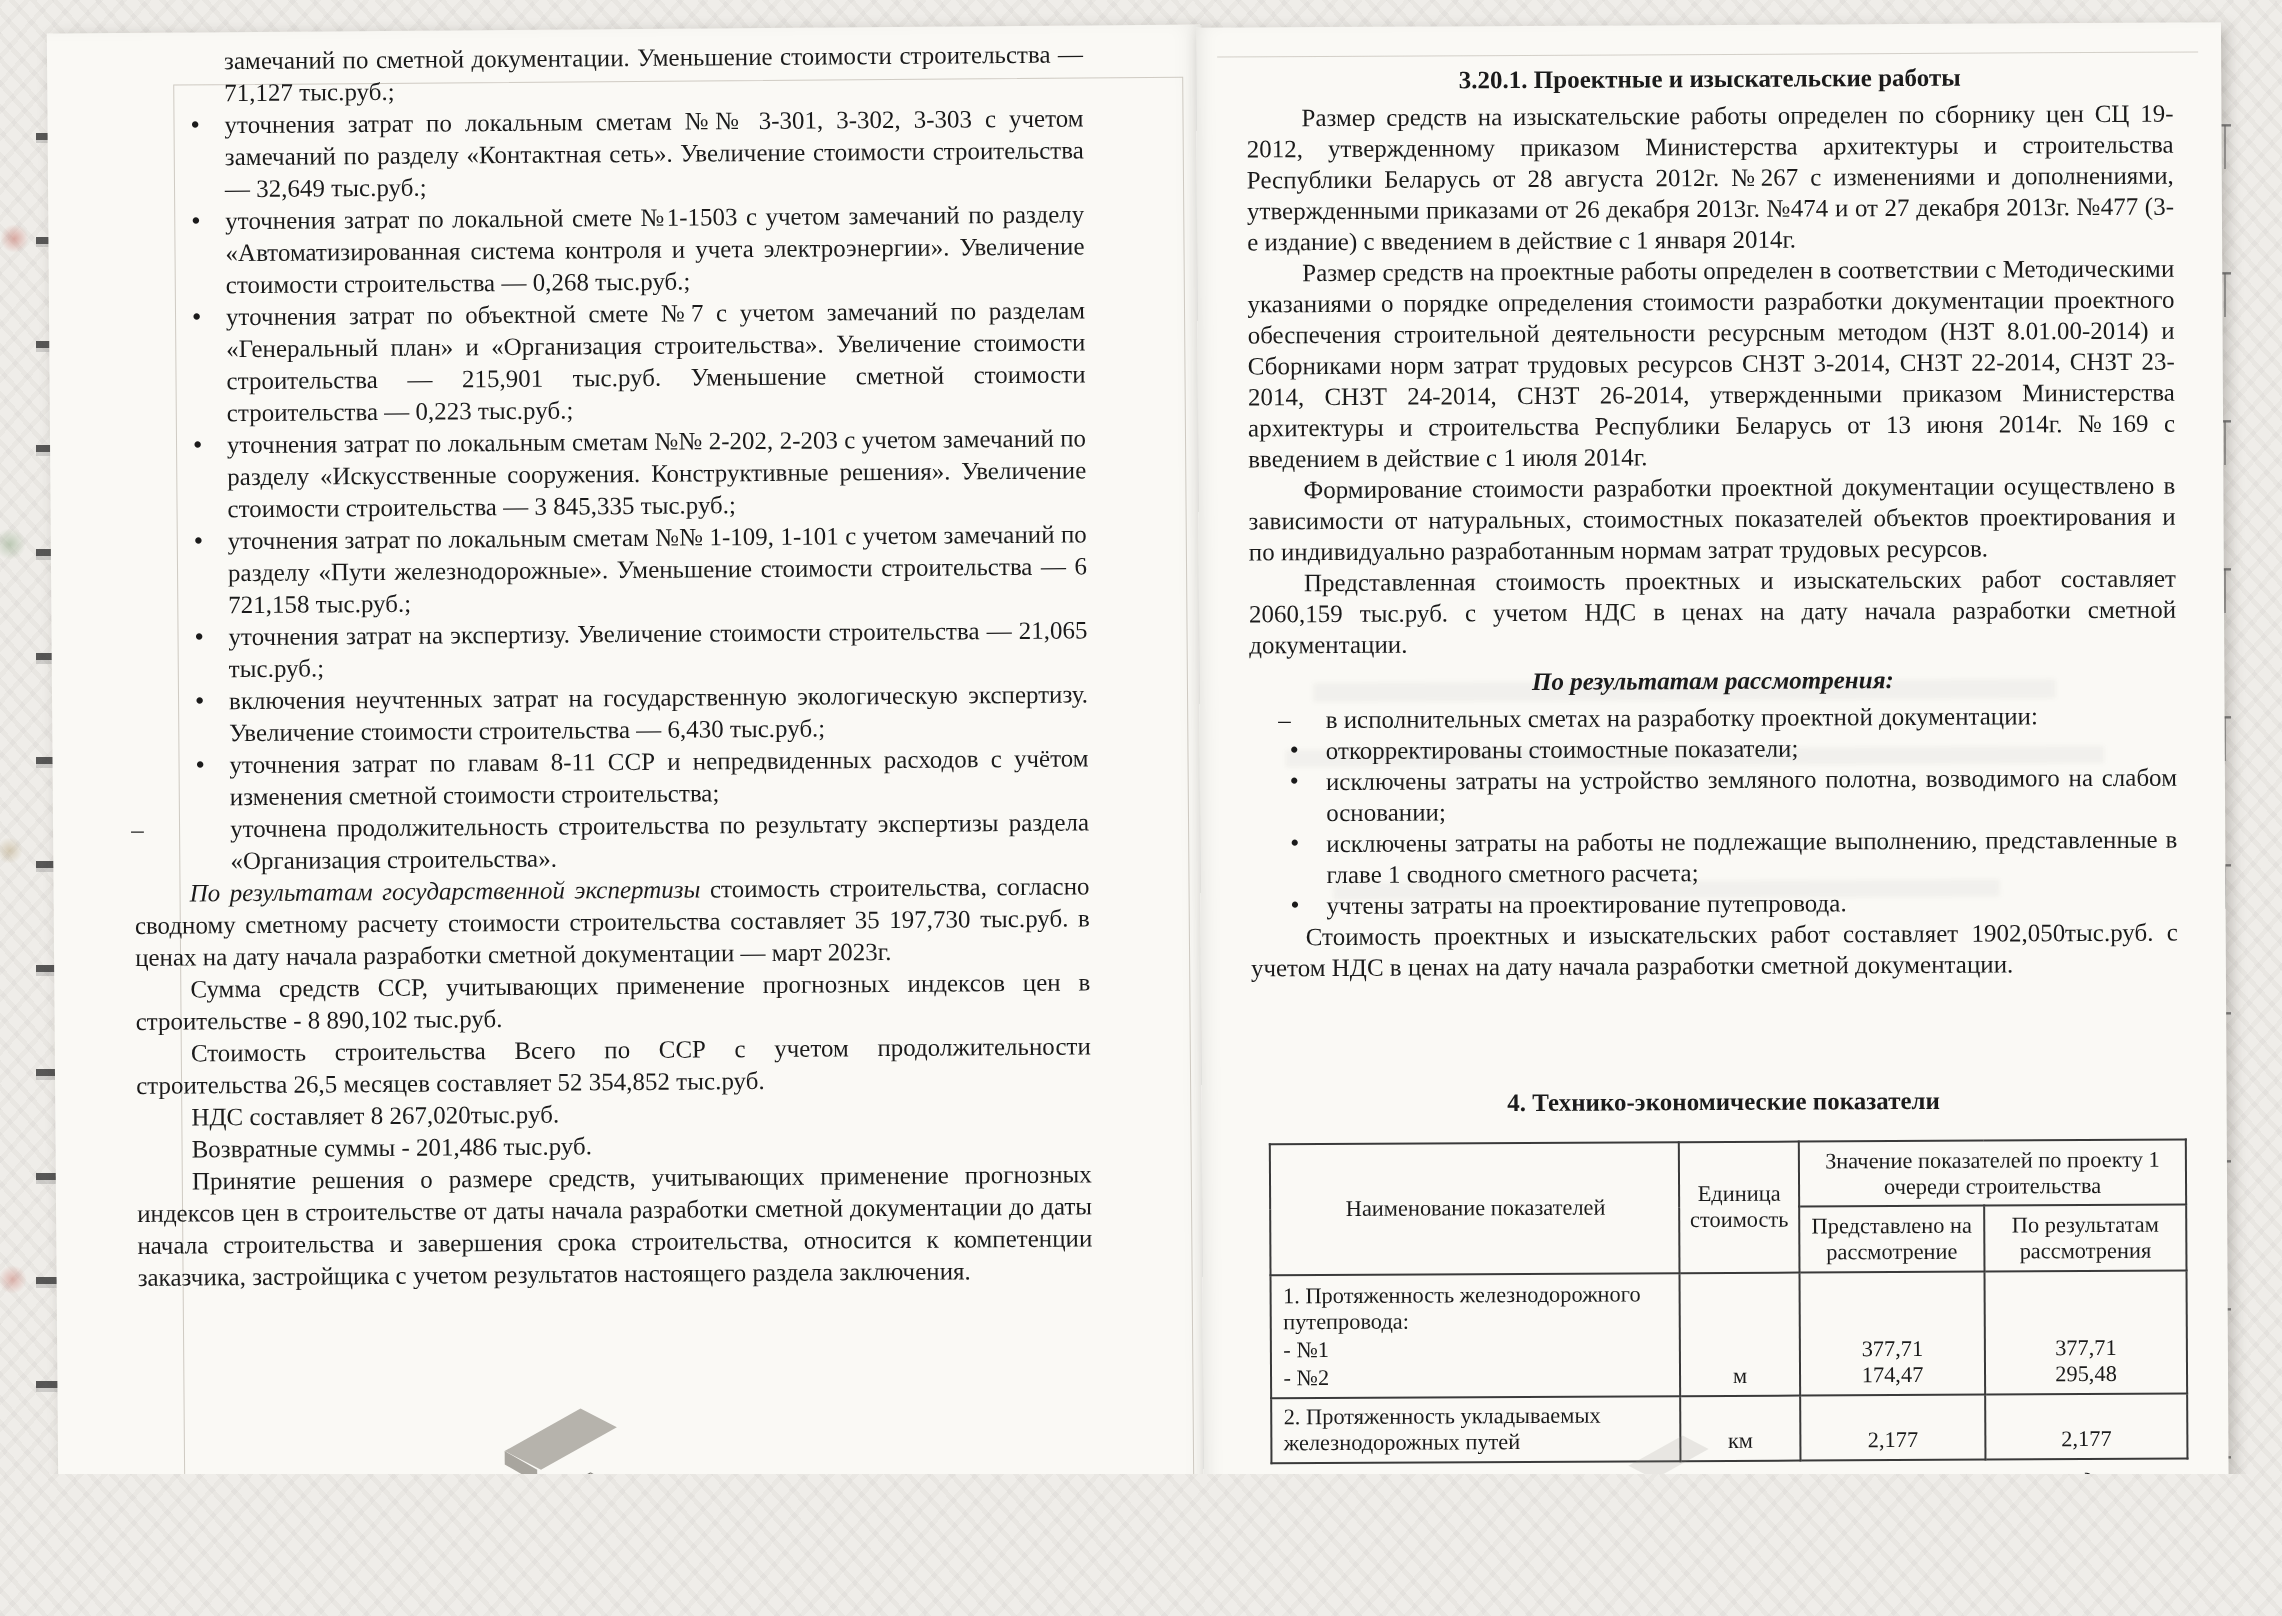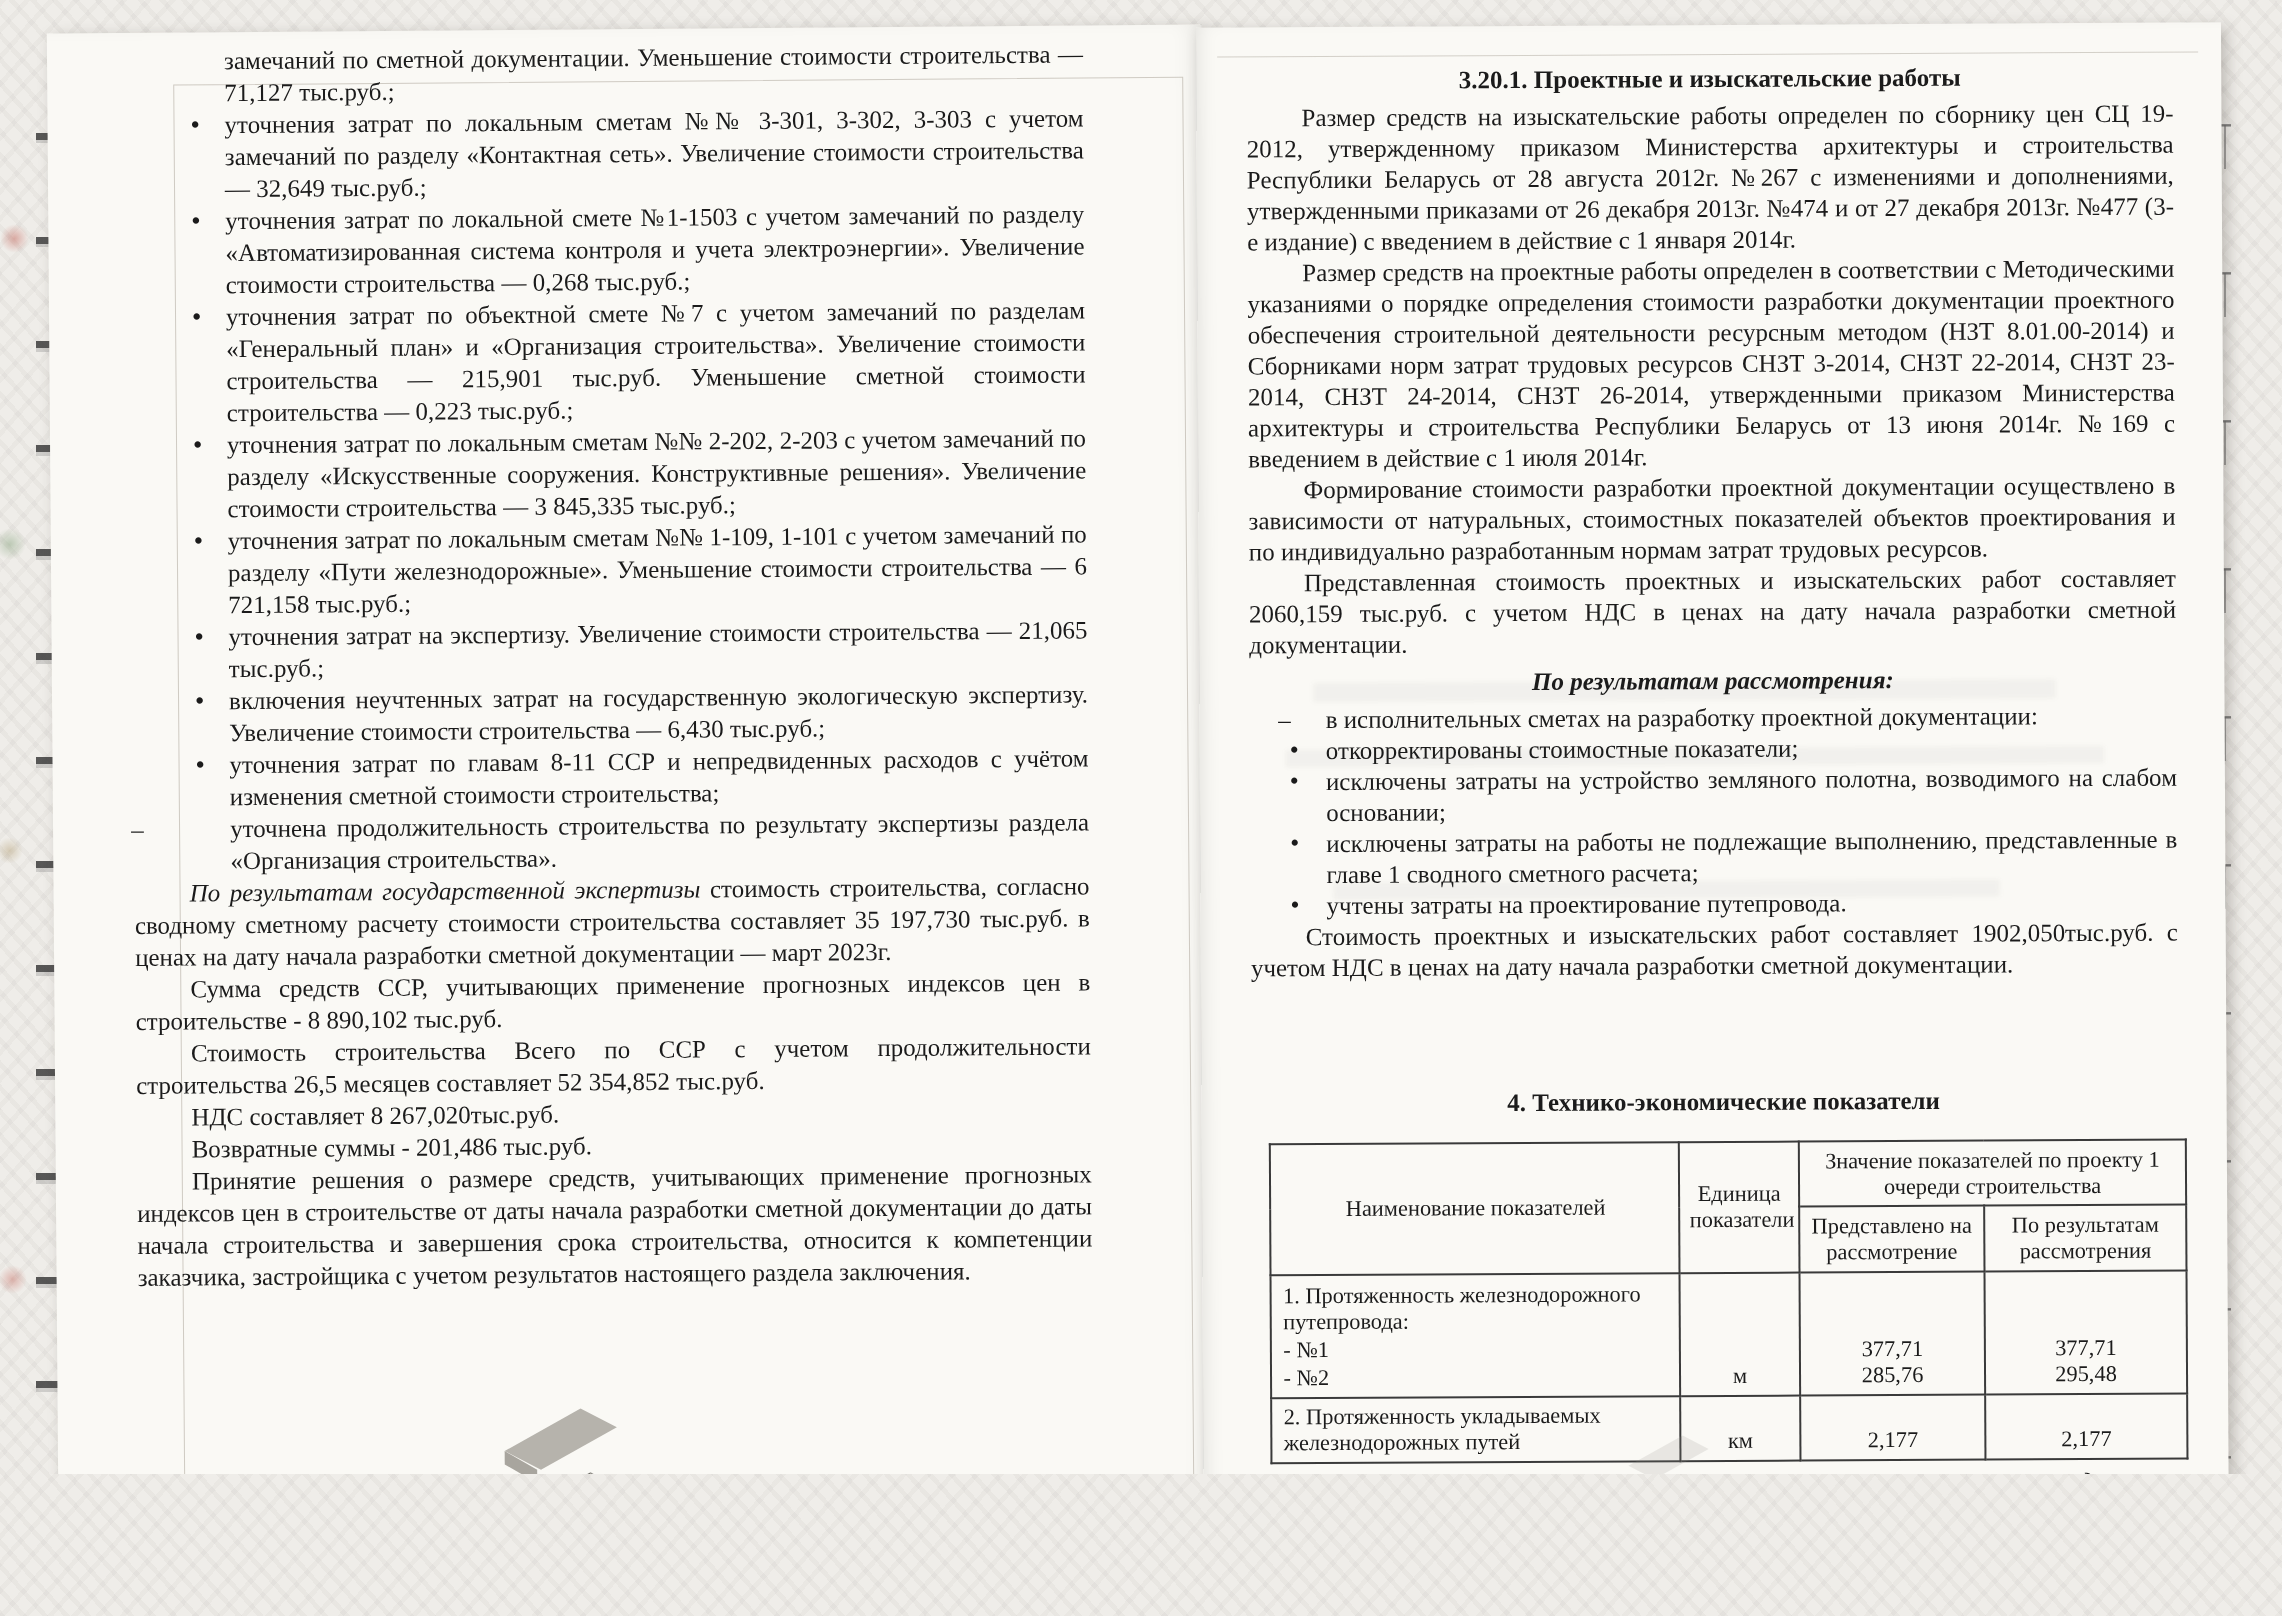--- a/index.html
+++ b/index.html
@@ -198,39 +198,39 @@
       <table class="tek-table">
         <colgroup>
           <col style="width:409px">
             <col style="width:120px">
             <col style="width:185px">
             <col style="width:202px">
         </colgroup>
         <tbody>
           <tr>
             <td rowspan="2" class="cell-name" style="vertical-align:middle;text-align:center;">Наименование показателей</td>
-            <td rowspan="2">Единица показатели</td>
+            <td rowspan="2">Единица стоимость</td>
             <td colspan="2">Значение показателей по проекту 1 очереди строительства</td>
           </tr>
           <tr>
             <td>Представлено на рассмотрение</td>
             <td>По результатам рассмотрения</td>
           </tr>
           <tr>
             <td class="cell-name">
               <div class="name-lines">
                 <div>1. Протяженность железнодорожного путепровода:</div>
                 <div>- №1</div>
                 <div>- №2</div>
               </div>
             </td>
             <td class="vbottom">м</td>
             <td class="vbottom">
               <div>377,71</div>
-              <div>285,76</div>
+              <div>174,47</div>
             </td>
             <td class="vbottom">
               <div>377,71</div>
               <div>295,48</div>
             </td>
           </tr>
           <tr>
             <td class="cell-name">2. Протяженность укладываемых железнодорожных путей</td>
             <td class="vbottom">км</td>
             <td class="vbottom">2,177</td>

